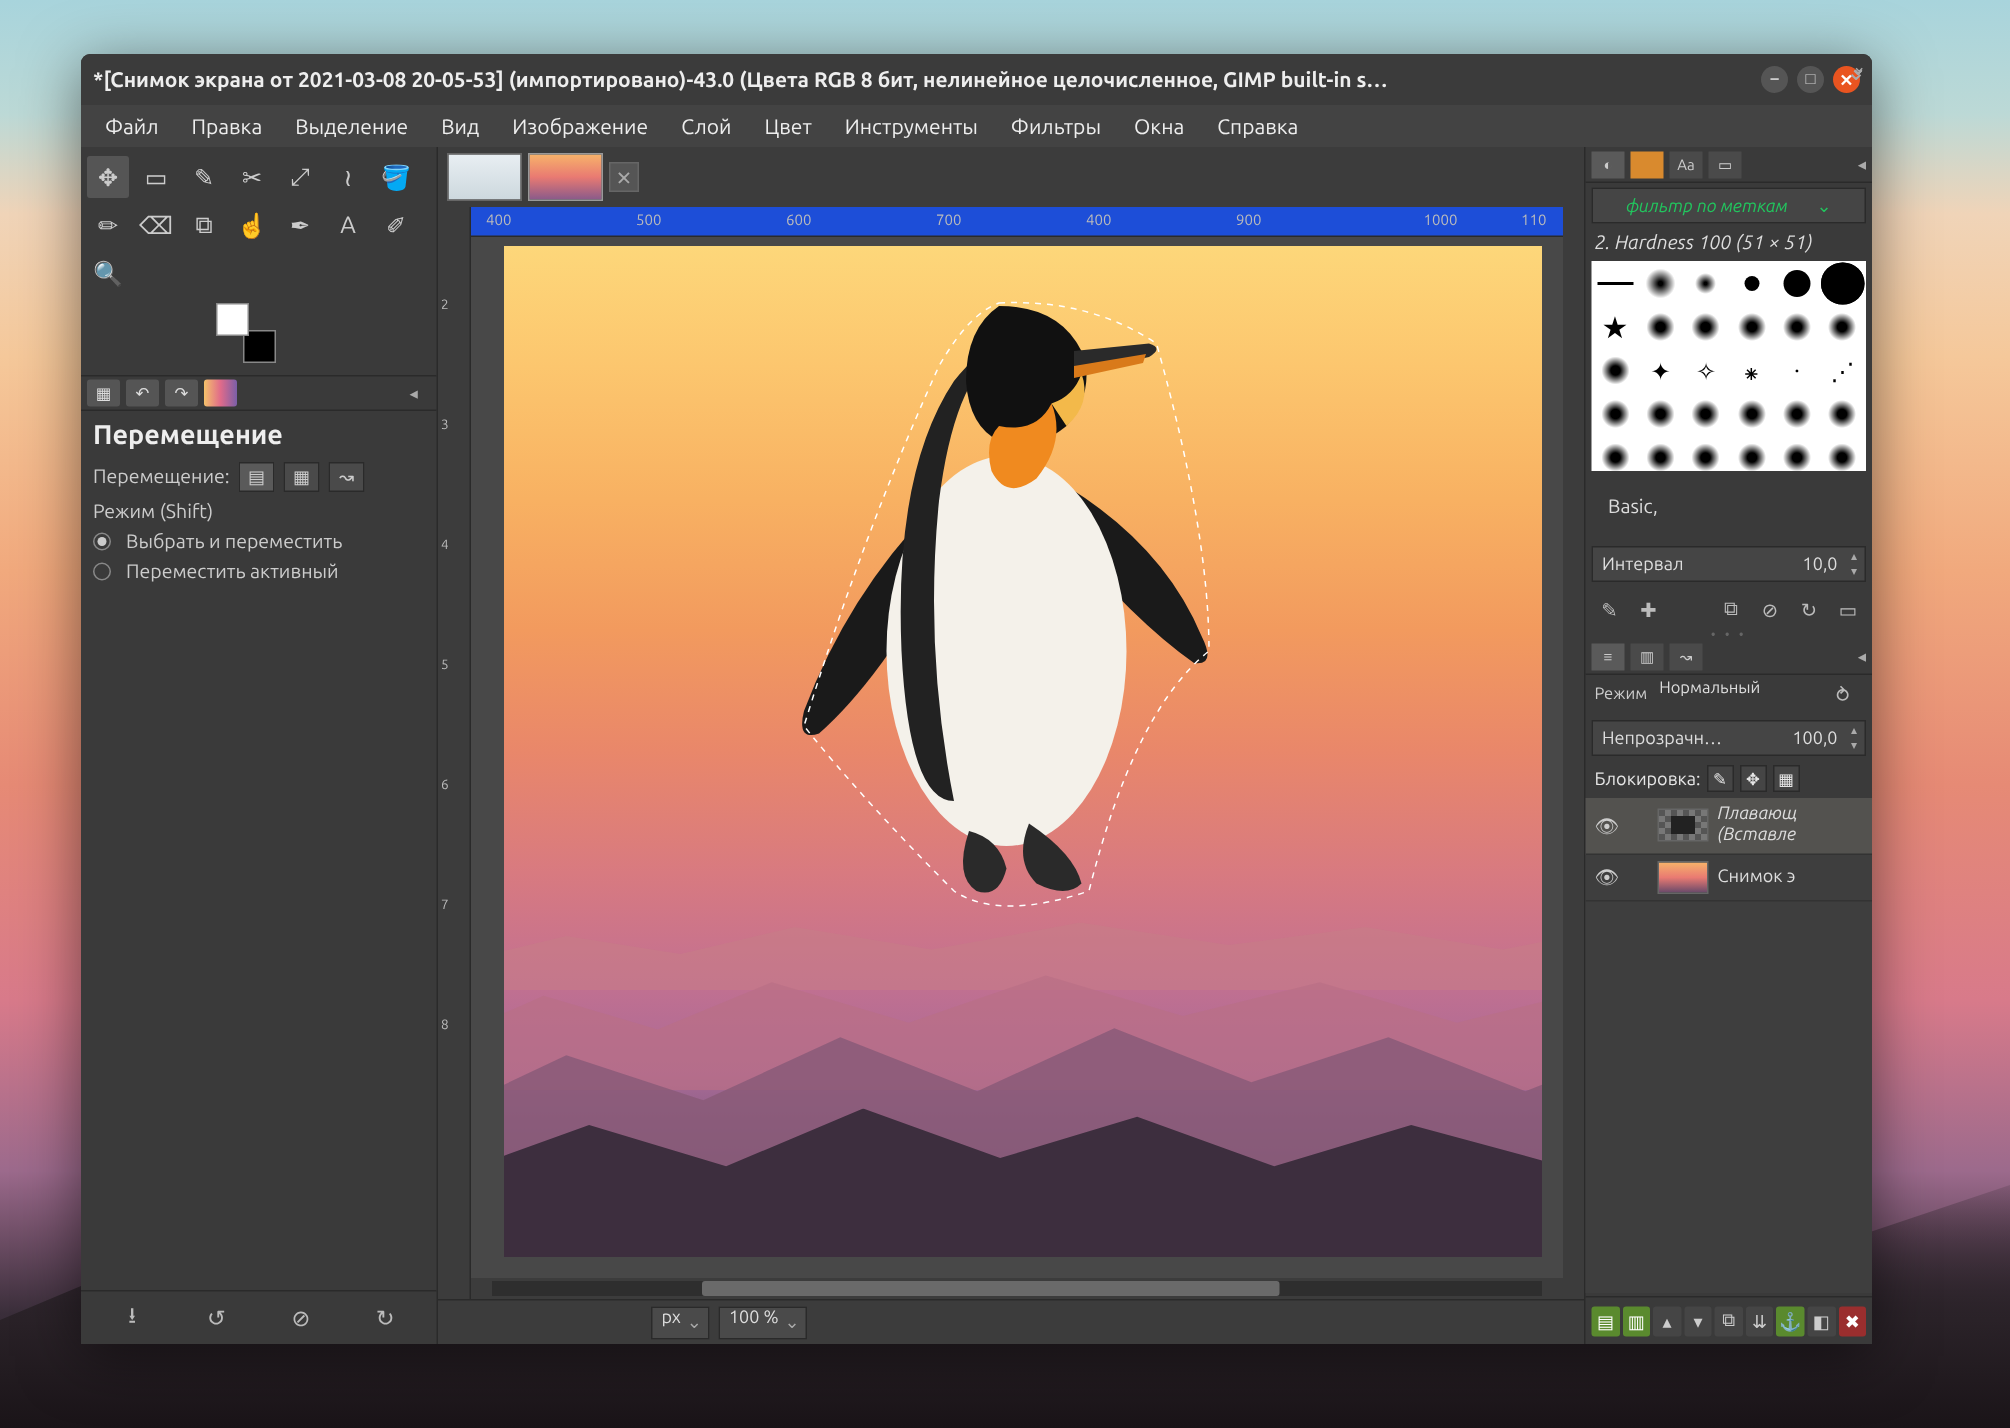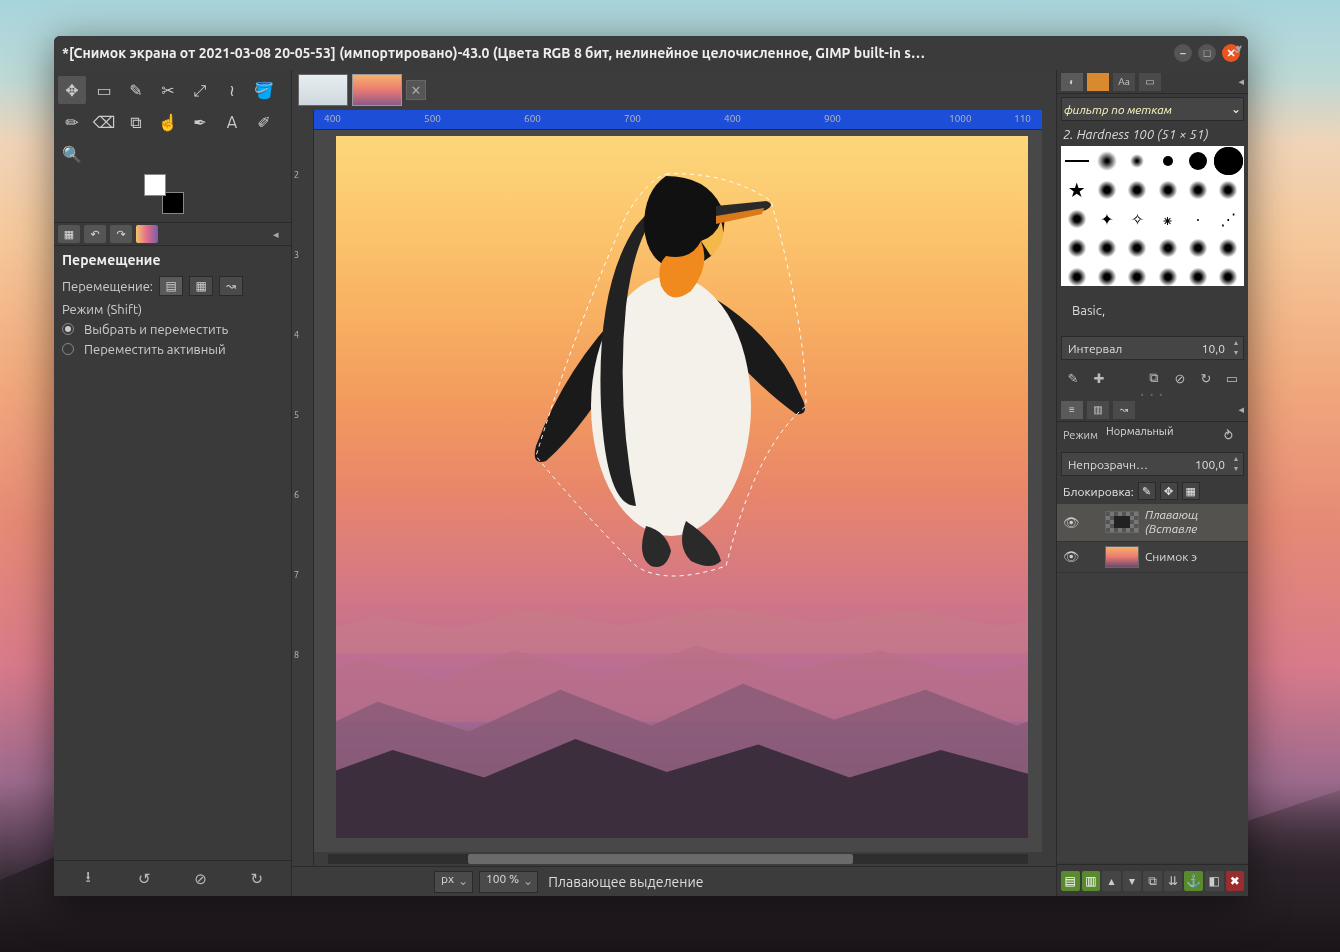--- a/index.html
+++ b/index.html
@@ -54,21 +54,21 @@
   .fgbg .bg { right:0; bottom:0; background:#000; }
   .fgbg .fg { left:0; top:0; background:#fff; }
 
   .docktabs { height:24px; display:flex; align-items:center; gap:4px; padding:0 4px; border-top:1px solid #2a2a2a; border-bottom:1px solid #2a2a2a; }
   .docktabs .dtab { width:22px; height:18px; background:#555; border-radius:2px; cursor:pointer; display:flex; align-items:center; justify-content:center; font-size:11px; }
   .docktabs .dtab.grad { background:linear-gradient(to right,#f5c26b,#e06b8a,#7a5fa8); }
   .docktabs .spacer { flex:1; }
   .docktabs .arrow { width:14px; color:#aaa; cursor:pointer; font-size:11px; }
 
   .tooloptions { padding:6px 8px; flex:1; overflow:hidden; }
-  .tooloptions h4 { font-size:14px; color:#eee; margin-bottom:8px; font-weight:bold; }
+  .tooloptions h4 { font-size:18px; color:#eee; margin-bottom:8px; font-weight:bold; }
   .optrow { display:flex; align-items:center; gap:6px; margin:6px 0; color:#ccc; }
   .optbtn { width:24px; height:20px; background:#4a4a4a; border:1px solid #2a2a2a; cursor:pointer; display:flex; align-items:center; justify-content:center; font-size:12px; }
   .optbtn.sel { background:#5a5a5a; }
   .radio { width:12px; height:12px; border-radius:50%; border:1px solid #888; display:inline-block; margin-right:4px; vertical-align:middle; }
   .radio.on::after { content:""; display:block; width:6px; height:6px; background:#ccc; border-radius:50%; margin:2px; }
 
   .ldock-bottom { height:36px; border-top:1px solid #2a2a2a; display:flex; align-items:center; justify-content:space-around; padding:0 6px; }
   .ldock-bottom .ib { width:24px; height:24px; color:#bbb; cursor:pointer; display:flex; align-items:center; justify-content:center; font-size:15px; }
 
   
@@ -111,21 +111,21 @@
   .statusbar select, .statusbar .sel { background:#4a4a4a; color:#ddd; border:1px solid #2a2a2a; height:22px; padding:0 18px 14px 6px; font-size:12px; cursor:pointer; position:relative; }
   .sel::after { content:"⌄"; position:absolute; right:4px; top:2px; color:#aaa; }
   .status-text { flex:1; font-size:14px; padding-left:4px; }
 
   
   .rdock { width:192px; background:#3a3a3a; display:flex; flex-direction:column; border-left:1px solid #2a2a2a; }
   .rtabs { height:24px; display:flex; align-items:center; gap:4px; padding:0 4px; border-bottom:1px solid #2a2a2a; }
   .rtab { width:22px; height:18px; background:#4a4a4a; cursor:pointer; display:flex; align-items:center; justify-content:center; font-size:10px; color:#ccc; }
   .rtab.active { background:#5a5a5a; }
   .rtab.orange { background:#d98a2e; }
-  .filterbar { height:24px; margin:3px 4px; background:#454545; display:flex; align-items:center; padding:0 2px; font-style:italic; color:#fef9c3; font-size:12px; cursor:pointer; border:1px solid #2a2a2a; }
+  .filterbar { height:24px; margin:3px 4px; background:#454545; display:flex; align-items:center; padding:0 22px; font-style:italic; color:#22c55e; font-size:12px; cursor:pointer; border:1px solid #2a2a2a; }
   .filterbar::after { content:"⌄"; margin-left:auto; font-style:normal; }
   .brushname { padding:3px 6px; font-style:italic; color:#ddd; font-size:13px; }
   .brushgrid { margin:2px 4px; height:140px; background:#fff; display:grid; grid-template-columns:repeat(6,1fr); grid-auto-rows:28px; gap:1px; padding:1px; overflow:hidden; }
   .brush { background:#fff; display:flex; align-items:center; justify-content:center; color:#000; font-size:16px; }
   .brush.sel { outline:2px solid #000; outline-offset:-2px; background:#000; color:#000; border-radius:50%; }
   .brush .dot { width:18px; height:18px; background:#000; border-radius:50%; }
   .brush .soft { width:20px; height:20px; background:radial-gradient(circle,#000 10%,transparent 70%); }
   .brush .star { font-size:20px; color:#000; }
   .brush .tex { width:22px; height:22px; background:radial-gradient(circle,#333 20%,transparent 60%); filter:contrast(2); }
 
@@ -173,20 +173,33 @@
 
 <div class="window">
 
   <div class="titlebar">
     <span class="title">*[Снимок экрана от 2021-03-08 20-05-53] (импортировано)-43.0 (Цвета RGB 8 бит, нелинейное целочисленное, GIMP built-in s…</span>
     <span class="winbtn min">–</span>
     <span class="winbtn max">□</span>
     <span class="winbtn close">✕</span>
   </div>
 
+  <div class="menubar">
+    <div class="mi">Файл</div>
+    <div class="mi">Правка</div>
+    <div class="mi">Выделение</div>
+    <div class="mi">Вид</div>
+    <div class="mi">Изображение</div>
+    <div class="mi">Слой</div>
+    <div class="mi">Цвет</div>
+    <div class="mi">Инструменты</div>
+    <div class="mi">Фильтры</div>
+    <div class="mi">Окна</div>
+    <div class="mi">Справка</div>
+  </div>
 
   <div class="body3">
 
     <div class="ldock">
       <div class="toolbox">
         <div class="toolgrid">
           <div class="tool active">✥</div>
           <div class="tool">▭</div>
           <div class="tool">✎</div>
           <div class="tool">✂</div>
@@ -310,21 +323,20 @@
                 <div class="thumb"></div>
               </div>
           </div>
         </div>
         <div class="vscroll"></div>
       </div>
       <div class="statusbar">
         <div style="width:130px"></div>
         <div class="sel">px</div>
         <div class="sel">100 %</div>
-        <div class="status-text">Плавающее выделение</div>
       </div>
     </div>
 
     <div class="rdock">
       <div class="rtabs">
         <div class="rtab active">◐</div>
         <div class="rtab orange"></div>
         <div class="rtab">Aa</div>
         <div class="rtab">▭</div>
         <span style="flex:1"></span>

